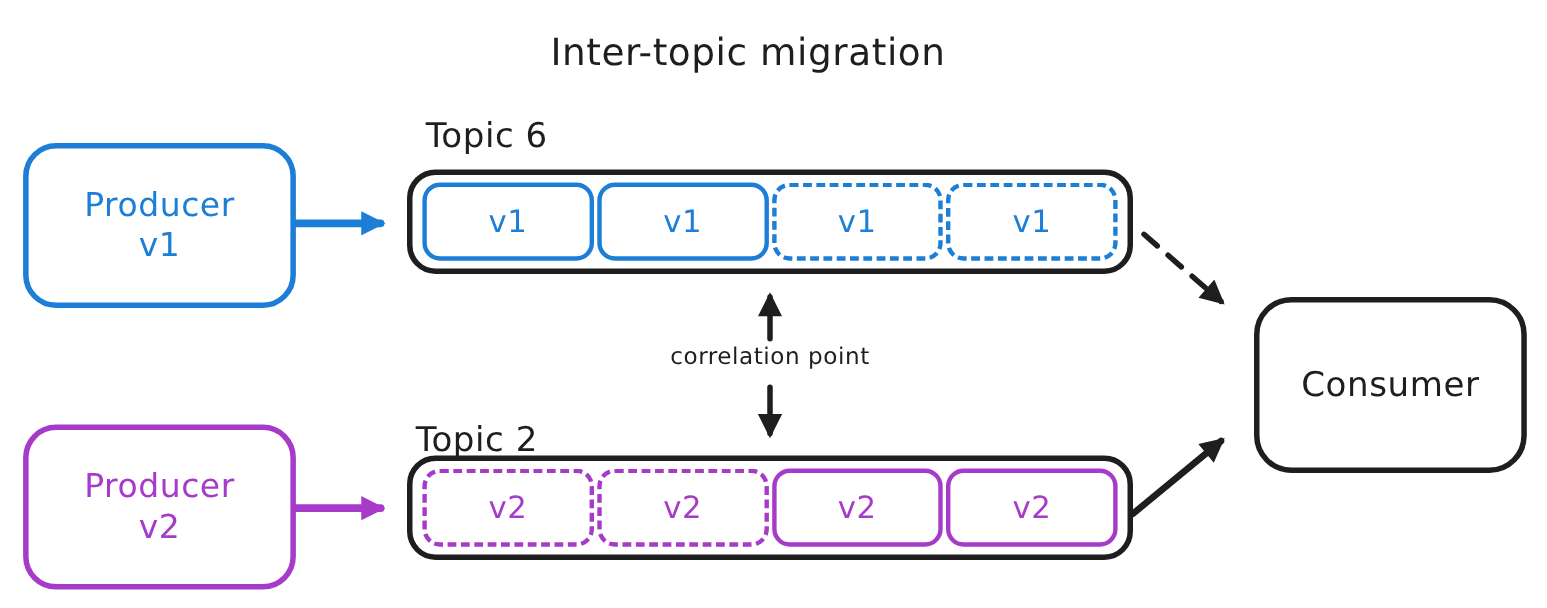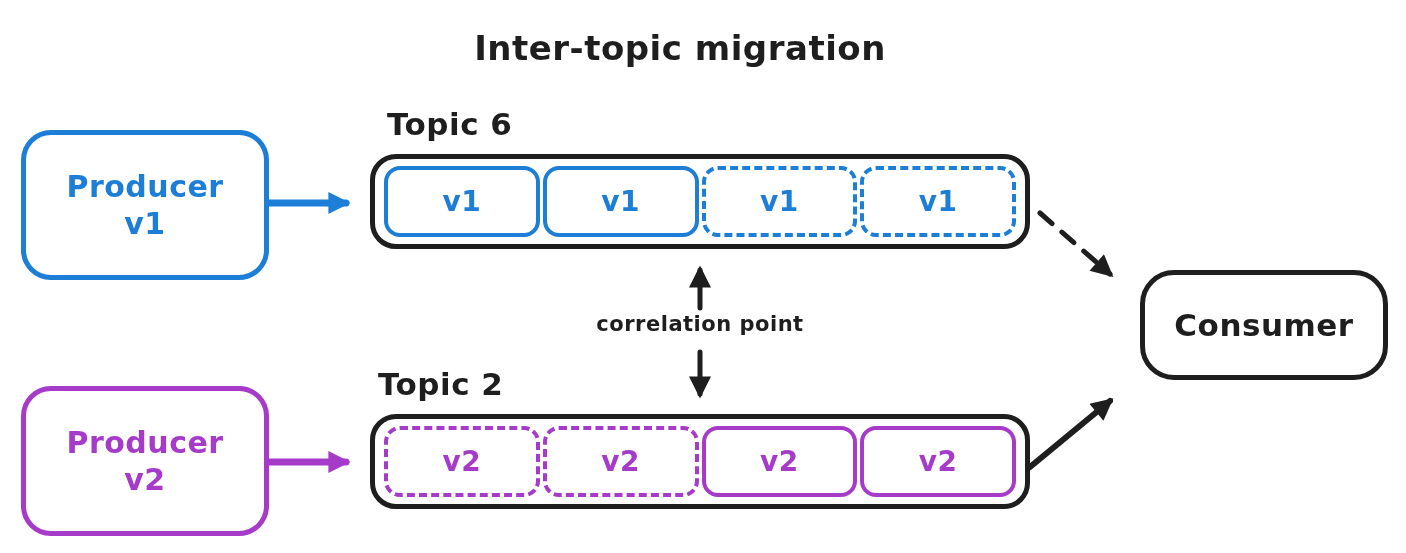--- a/index.html
+++ b/index.html
@@ -10,41 +10,41 @@
   }
   *{margin:0;padding:0;box-sizing:border-box;}
   body{background:#fff;font-family:"DejaVu Sans", sans-serif;}
   .canvas{
     position:relative;
     width:1406px;height:553px;
     background:var(--bg);
     overflow:hidden;
     color:var(--ink);
   }
-  .hand{font-family:"DejaVu Sans", sans-serif;font-weight:700;letter-spacing:.5px;}
+  .hand{font-family:"DejaVu Sans", sans-serif;font-weight:400;letter-spacing:.5px;}
 
   .title{
     position:absolute;left:680px;top:28px;transform:translateX(-50%);
     font-size:34px;color:var(--ink);white-space:nowrap;
   }
 
   .node{
     position:absolute;border-radius:30px;background:#fff;
     display:flex;flex-direction:column;align-items:center;justify-content:center;
     text-align:center;line-height:1.25;
   }
   .producer-v1{left:21px;top:130px;width:248px;height:150px;border:5px solid var(--v1);color:var(--v1);font-size:30px;}
   .producer-v2{left:21px;top:386px;width:248px;height:150px;border:5px solid var(--v2);color:var(--v2);font-size:30px;}
-  .consumer{left:1140px;top:270px;width:248px;height:110px;border:5px solid var(--ink);color:var(--ink);font-size:31px;border-radius:34px;}
+  .consumer{left:1140px;top:270px;width:248px;height:160px;border:5px solid var(--ink);color:var(--ink);font-size:31px;border-radius:34px;}
 
   .topic-label{
     position:absolute;font-size:31px;color:var(--ink);white-space:nowrap;
   }
   .topic-label.t1{left:387px;top:106px;}
-  .topic-label.t2{left:378px;top:366px;}
+  .topic-label.t2{left:378px;top:382px;}
 
   .topic{
     position:absolute;width:660px;height:95px;
     border:5px solid var(--ink);border-radius:26px;background:#fff;
     display:flex;align-items:stretch;gap:3px;padding:7px 9px;
   }
   .topic.t1{left:370px;top:154px;}
   .topic.t2{left:370px;top:414px;}
 
   .cell{

